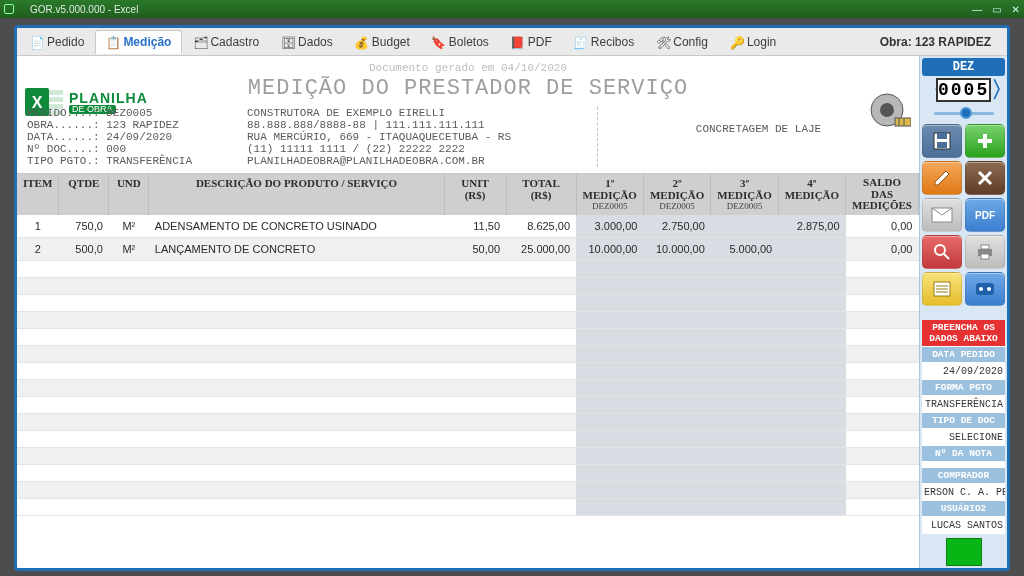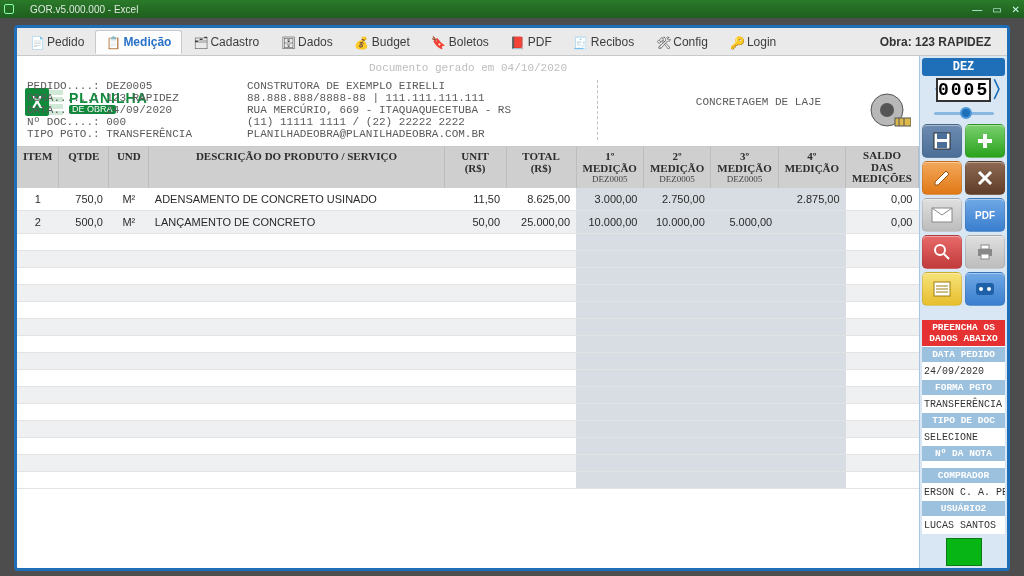--- a/index.html
+++ b/index.html
@@ -132,21 +132,21 @@
   .slider .thumb{position:absolute;top:1px;left:34px;width:12px;height:12px;border-radius:50%;background:#1f6fb8;border:2px solid #4a97dc}
 
   .btngrid{display:grid;grid-template-columns:1fr 1fr;gap:3px;margin-top:2px}
   .btngrid .ib{
     height:34px;border-radius:5px;display:flex;align-items:center;justify-content:center;
     border:1px solid #2a2a2a22;box-shadow:inset 0 1px 0 #ffffff66;cursor:pointer
   }
 
   .panels{margin-top:12px;display:flex;flex-direction:column;gap:0}
   .plabel{font-family:"Courier New",monospace;font-size:9.5px;font-weight:bold;text-align:center;padding:2px 1px;border-bottom:1px solid #fff;color:#fff}
-  .pvalue{font-family:"Courier New",monospace;font-size:10px;text-align:left;background:#fff;padding:3px 2px;color:#333;white-space:nowrap;overflow:hidden}
+  .pvalue{font-family:"Courier New",monospace;font-size:10px;text-align:right;background:#fff;padding:3px 2px;color:#333;white-space:nowrap;overflow:hidden}
 
   .bigsq{height:34px;background:#07b515;border:1px solid #0a7c12;margin:2px auto 0;width:36px}
 
   
   .bg-steel{background:linear-gradient(#6d8bb1,#4b6f98)}
   .bg-green{background:linear-gradient(#79d06e,#2aa21d)}
   .bg-orange{background:linear-gradient(#f3a85a,#e07817)}
   .bg-brown{background:linear-gradient(#8e6a52,#5f3d28)}
   .bg-gray{background:linear-gradient(#e0e0e0,#bcbcbc)}
   .bg-blue{background:linear-gradient(#6fa8e6,#3a7ecf)}
@@ -226,20 +226,21 @@
               <rect x="24" y="11" width="14" height="5" fill="#d0e8d6"></rect>
               <rect x="24" y="18" width="14" height="5" fill="#d0e8d6"></rect>
               <rect x="24" y="25" width="14" height="4" fill="#d0e8d6"></rect>
           </svg>
           <span class="btxt">
               <b>PLANILHA</b>
               <i>DE OBRA</i>
             </span>
         </div>
         <div class="doc-gen">Documento gerado em 04/10/2020</div>
+        <div class="doc-title">MEDIÇÃO DO PRESTADOR DE SERVIÇO</div>
         <svg class="tape" viewBox="0 0 42 42">
           <circle cx="18" cy="18" r="16" fill="#b8b8b8" stroke="#555"></circle>
             <circle cx="18" cy="18" r="7" fill="#555"></circle>
           <rect x="26" y="26" width="16" height="8" fill="#dcb84a" stroke="#555"></rect>
             <line x1="30" y1="26" x2="30" y2="34" stroke="#555"></line>
             <line x1="35" y1="26" x2="35" y2="34" stroke="#555"></line>
         </svg>
       </div>
 
       <div class="info">

